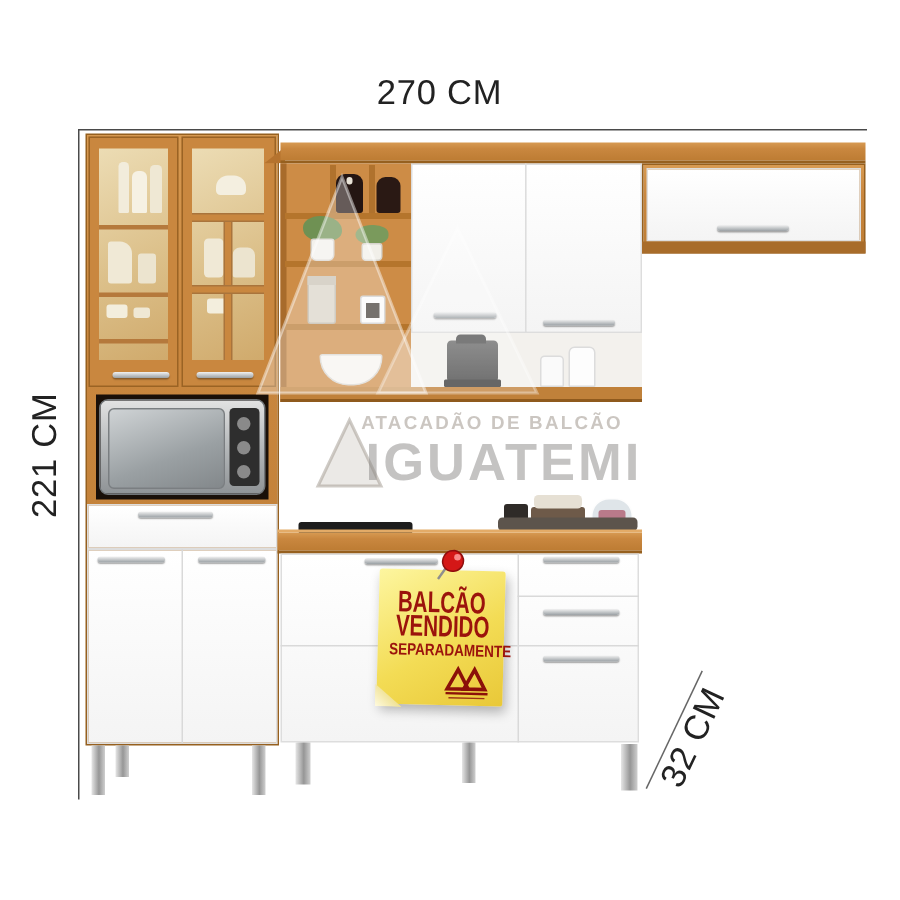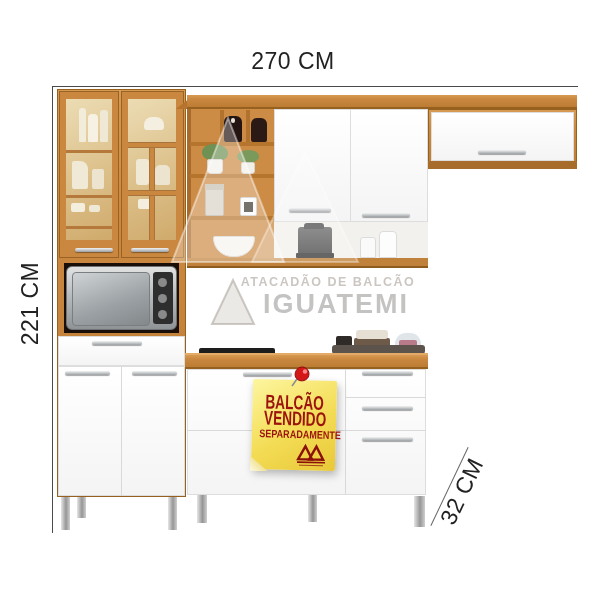--- a/index.html
+++ b/index.html
@@ -137,21 +137,21 @@
   <div class="leg" style="left:197px;top:495px;width:10px;height:28px;"></div>
   <div class="leg" style="left:308px;top:495px;width:9px;height:27px;"></div>
   <div class="leg" style="left:414px;top:496px;width:11px;height:31px;"></div>
 
   <svg class="a" style="left:0;top:0;width:600px;height:600px;pointer-events:none;" viewBox="0 0 600 600">
     <polygon points="228,118 172,262 284,262" fill="rgba(255,255,255,0.30)" stroke="rgba(255,255,255,0.45)" stroke-width="2"></polygon>
     <polygon points="305,152 252,262 358,262" fill="rgba(255,255,255,0.22)" stroke="rgba(255,255,255,0.35)" stroke-width="2"></polygon>
     <polygon points="233,280 212,324 254,324" fill="rgba(205,200,192,0.40)" stroke="rgba(160,152,142,0.5)" stroke-width="2"></polygon>
   </svg>
   <div class="a wm-txt" style="left:228px;top:275px;width:200px;font-size:12.5px;letter-spacing:1.5px;">ATACADÃO DE BALCÃO</div>
-  <div class="a wm-txt" style="left:230px;top:289px;width:212px;font-size:27px;letter-spacing:2px;color:rgba(138,136,133,.5);">IGUATEMI</div>
+  <div class="a wm-txt" style="left:230px;top:289px;width:212px;font-size:35px;letter-spacing:2px;color:rgba(138,136,133,.5);">IGUATEMI</div>
 
   <div class="a note" style="left:252px;top:380px;width:84px;height:90px;transform:rotate(1.5deg);">
     <div class="a" style="left:-1px;bottom:-2px;width:18px;height:15px;background:linear-gradient(45deg,#fffbe0,#e2cb55);clip-path:polygon(0 0,0 100%,100% 100%);"></div>
     <div class="note-txt" style="margin-top:15px;font-size:19px;line-height:15px;transform:scale(.72,1.05);">BALCÃO</div>
     <div class="note-txt" style="font-size:19px;line-height:17px;transform:scale(.72,1.05);">VENDIDO</div>
     <div class="note-txt" style="font-size:11px;line-height:14px;transform:scale(.82,1);">SEPARADAMENTE</div>
     <svg class="a" style="left:44px;top:62px;width:32px;height:25px;" viewBox="0 0 32 25">
       <path d="M3 17 L10 4 L17 17 Z" fill="none" stroke="#8b1009" stroke-width="2.4"></path>
       <path d="M14 17 L21 4 L28 17 Z" fill="none" stroke="#8b1009" stroke-width="2.4"></path>
       <line x1="2" y1="20" x2="30" y2="20" stroke="#8b1009" stroke-width="1.6"></line>

